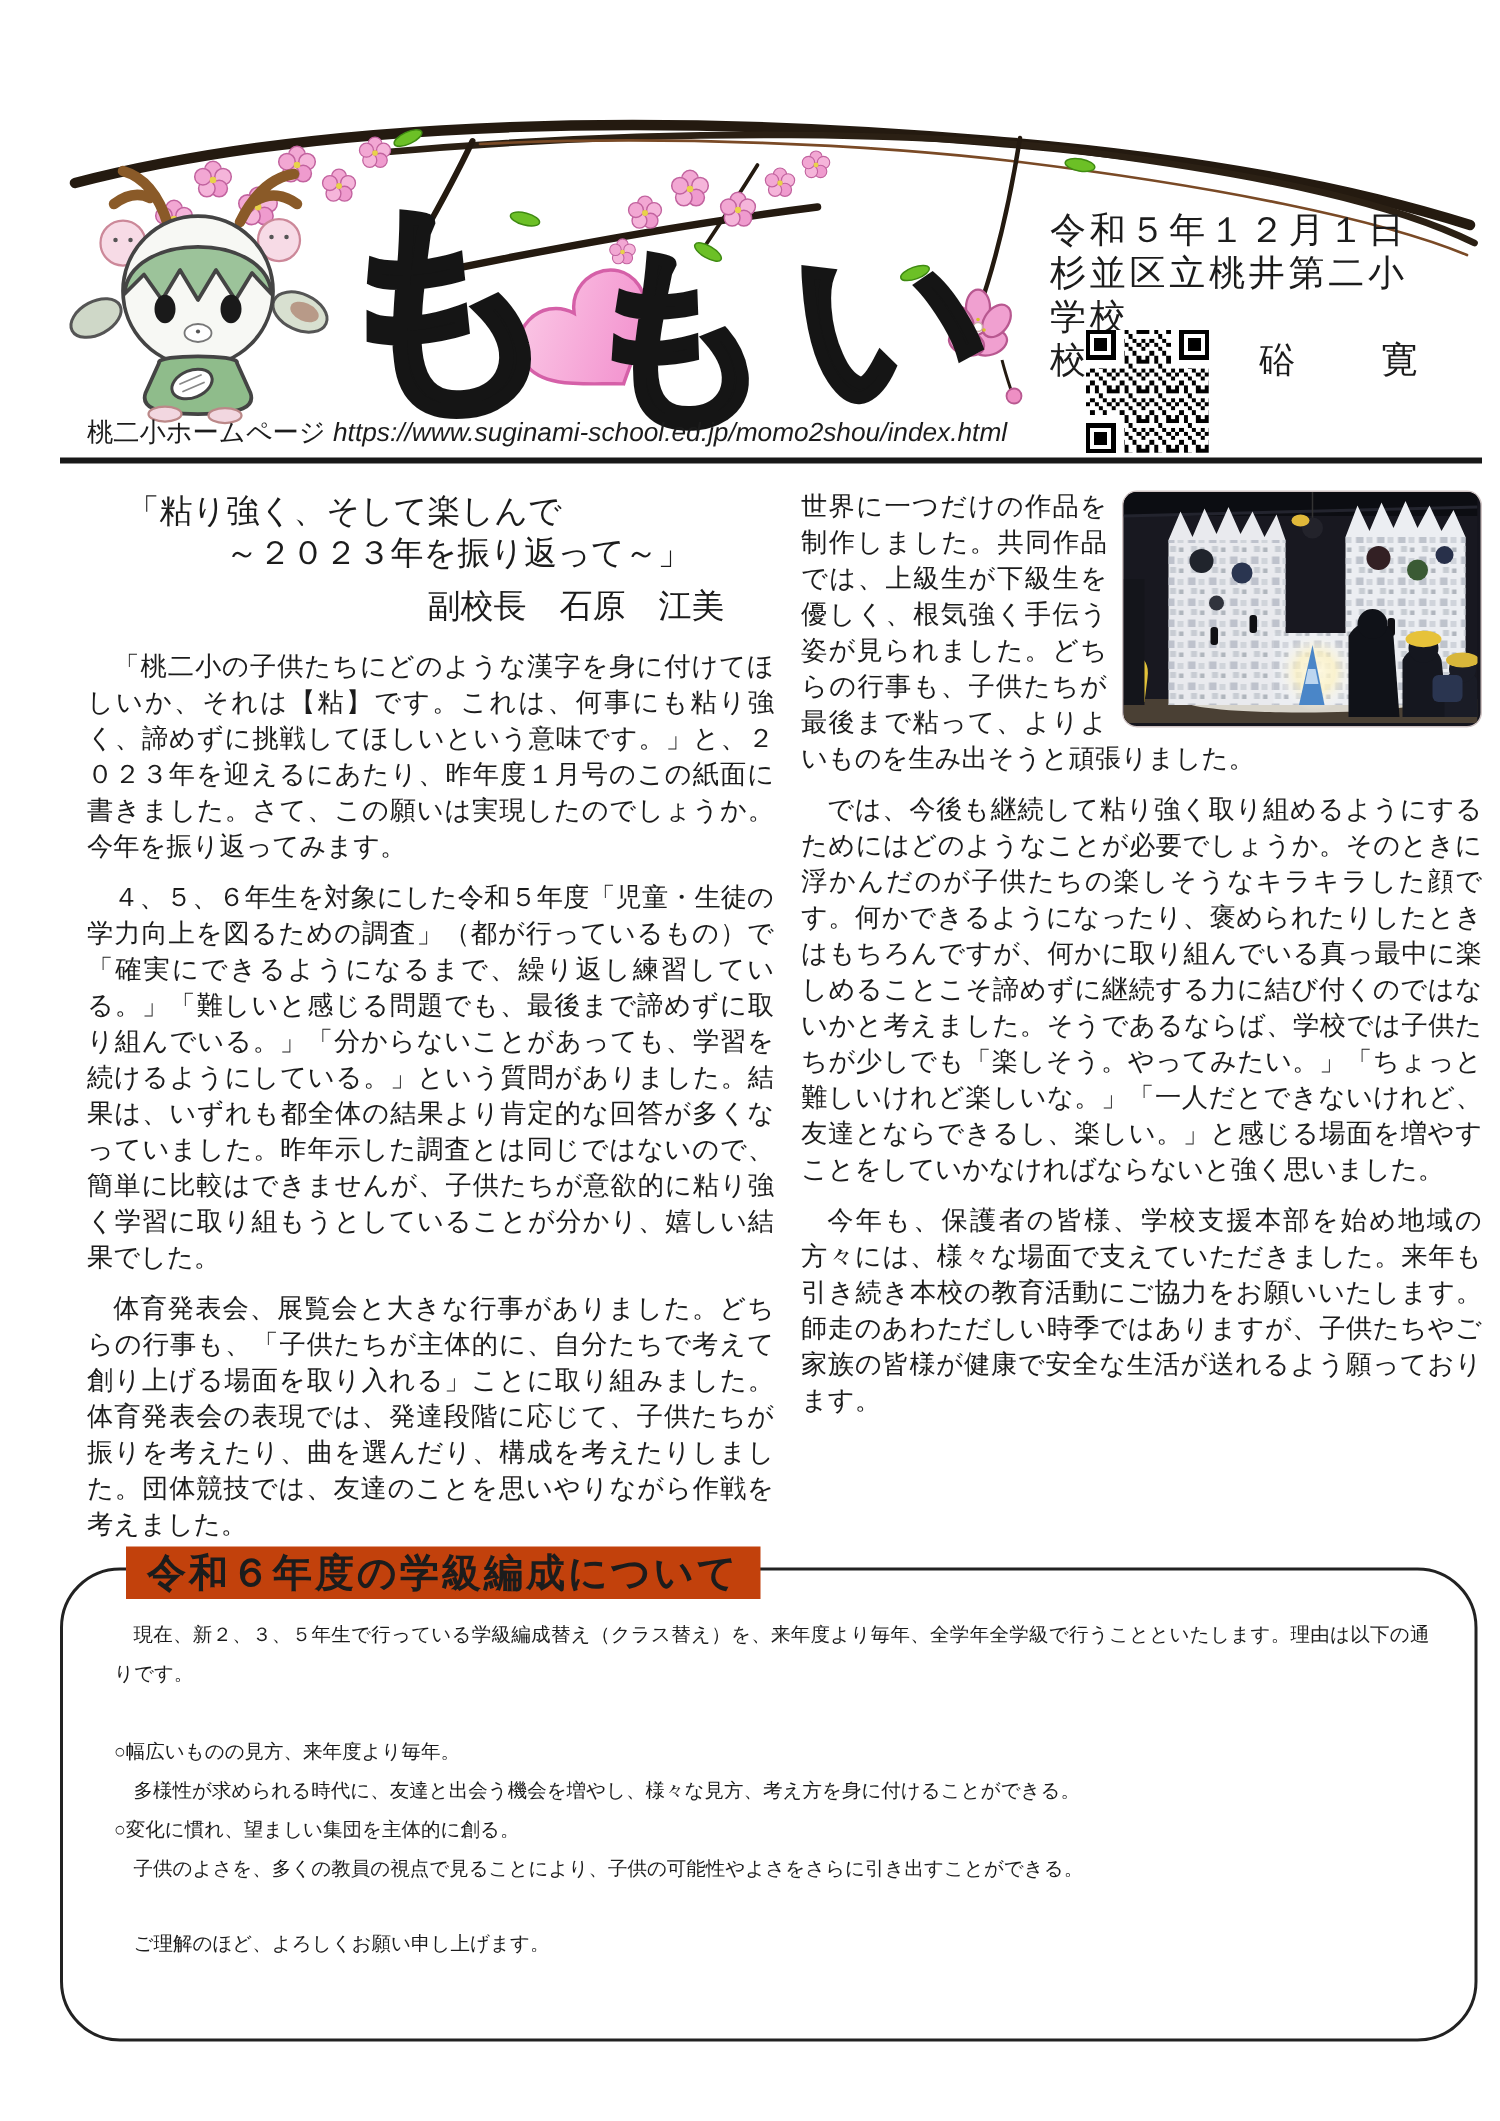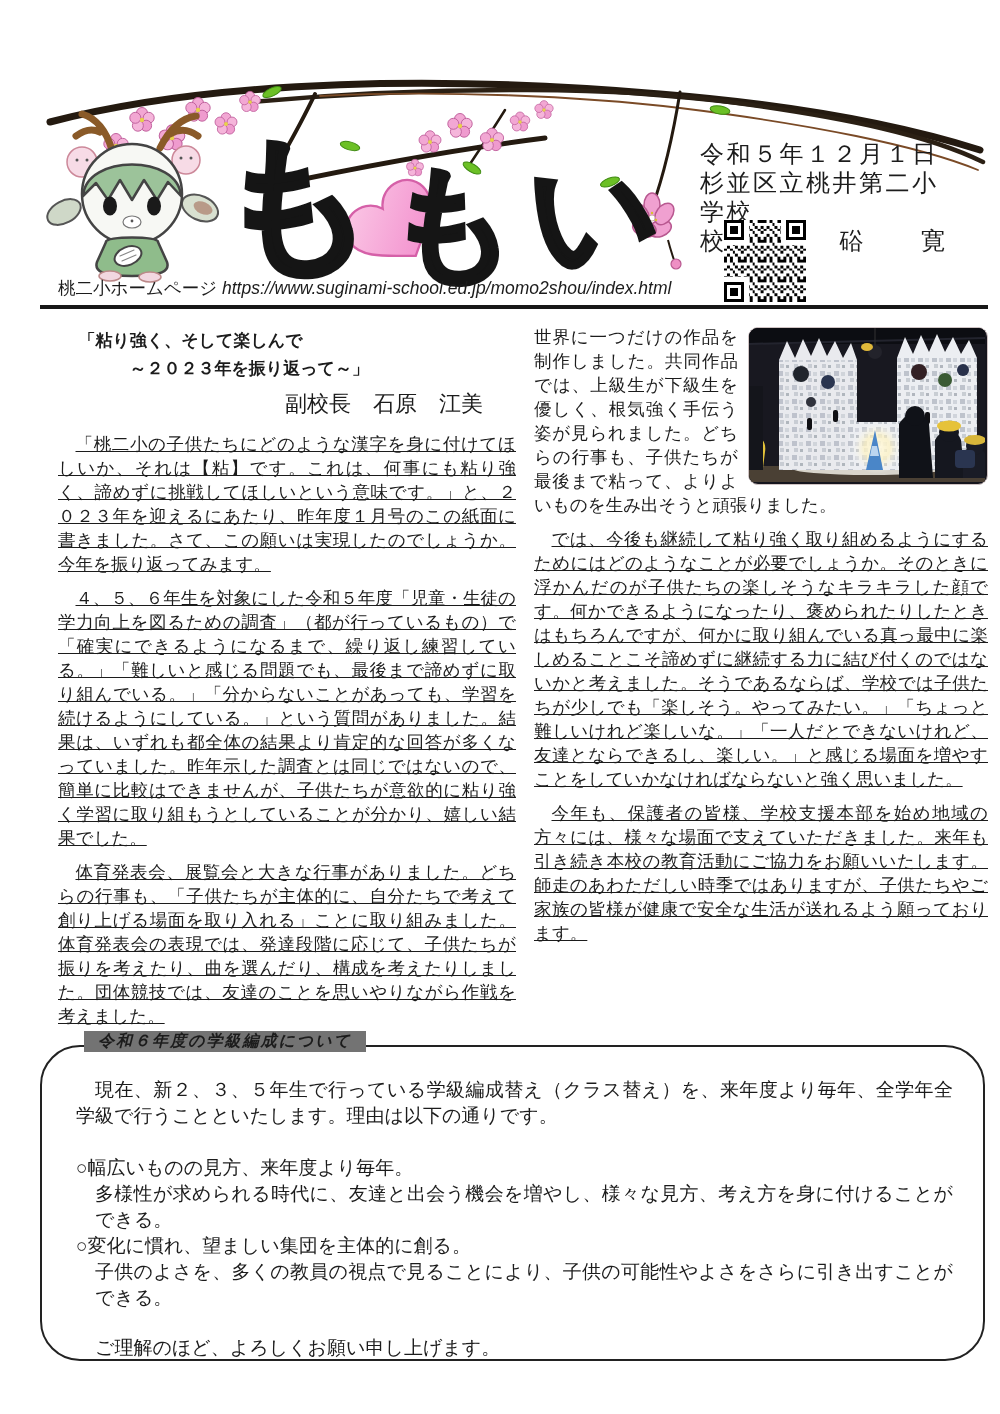--- a/index.html
+++ b/index.html
@@ -15,36 +15,36 @@
   .qr{position:absolute;left:724px;top:170px;width:82px;height:82px;}
   .homepage{position:absolute;left:58px;top:226px;font-family:"Liberation Sans","DejaVu Sans",sans-serif;
             font-size:17.5px;white-space:nowrap;}
   .homepage .url{font-style:italic;}
   .masthead-rule{height:4px;background:#181818;margin:0 12px 0 40px;}
   
   .columns{display:flex;gap:18px;margin:16px 12px 0 58px;height:706px;overflow:hidden;}
   .col-left{width:458px;flex:none;}
   .col-right{flex:1;min-width:0;}
   .columns p{margin:0 0 10px;font-size:17.5px;line-height:24px;text-align:justify;}
-  .columns p.ind{text-indent:1em;text-decoration:underline;}
+  .columns p.ind{text-indent:1em;}
   .columns p.tight{margin-bottom:2px;}
-  .art-title{font-size:17px;font-weight:bold;line-height:28px;margin:2px 0 0;}
+  .art-title{font-size:22px;font-weight:normal;line-height:28px;margin:2px 0 0;}
   .t1{padding-left:1.2em;}
   .t2{padding-left:4.2em;}
   .author{font-size:22px;text-align:right;padding-right:1.5em;margin:6px 0 13px;}
   .photo{float:right;width:238px;height:156px;margin:2px 0 8px 10px;border:1px solid #cfc3c3;
          border-radius:10px;overflow:hidden;background:#15151d;}
   .clearp{clear:right;}
   
   .notice{position:relative;margin:14px 15px 0 40px;}
-  .notice-heading{position:absolute;top:-14px;left:44px;background:#737373;padding:0 14px;
-       font-family:"Liberation Sans","DejaVu Sans",sans-serif;font-weight:bold;font-size:16px;
-       letter-spacing:2px;z-index:2;font-style:italic;}
+  .notice-heading{position:absolute;top:-14px;left:44px;background:#c2410c;padding:0 14px;
+       font-family:"Liberation Sans","DejaVu Sans",sans-serif;font-weight:bold;font-size:26px;
+       letter-spacing:2px;z-index:2;}
   .notice-box{border:2px solid #222;border-radius:40px;padding:30px 30px 20px 34px;height:316px;box-sizing:border-box;}
-  .notice p{font-size:19px;line-height:26px;margin:0;text-align:justify;}
+  .notice p{font-size:13px;line-height:26px;margin:0;text-align:justify;}
   .notice .intro{text-indent:1em;margin-bottom:26px;}
   .point-body{padding-left:1em;}
   .notice .closing{text-indent:1em;margin-top:24px;}
 </style>
 </head>
 <body>
 
 <div class="page">
 
   <header class="masthead">

